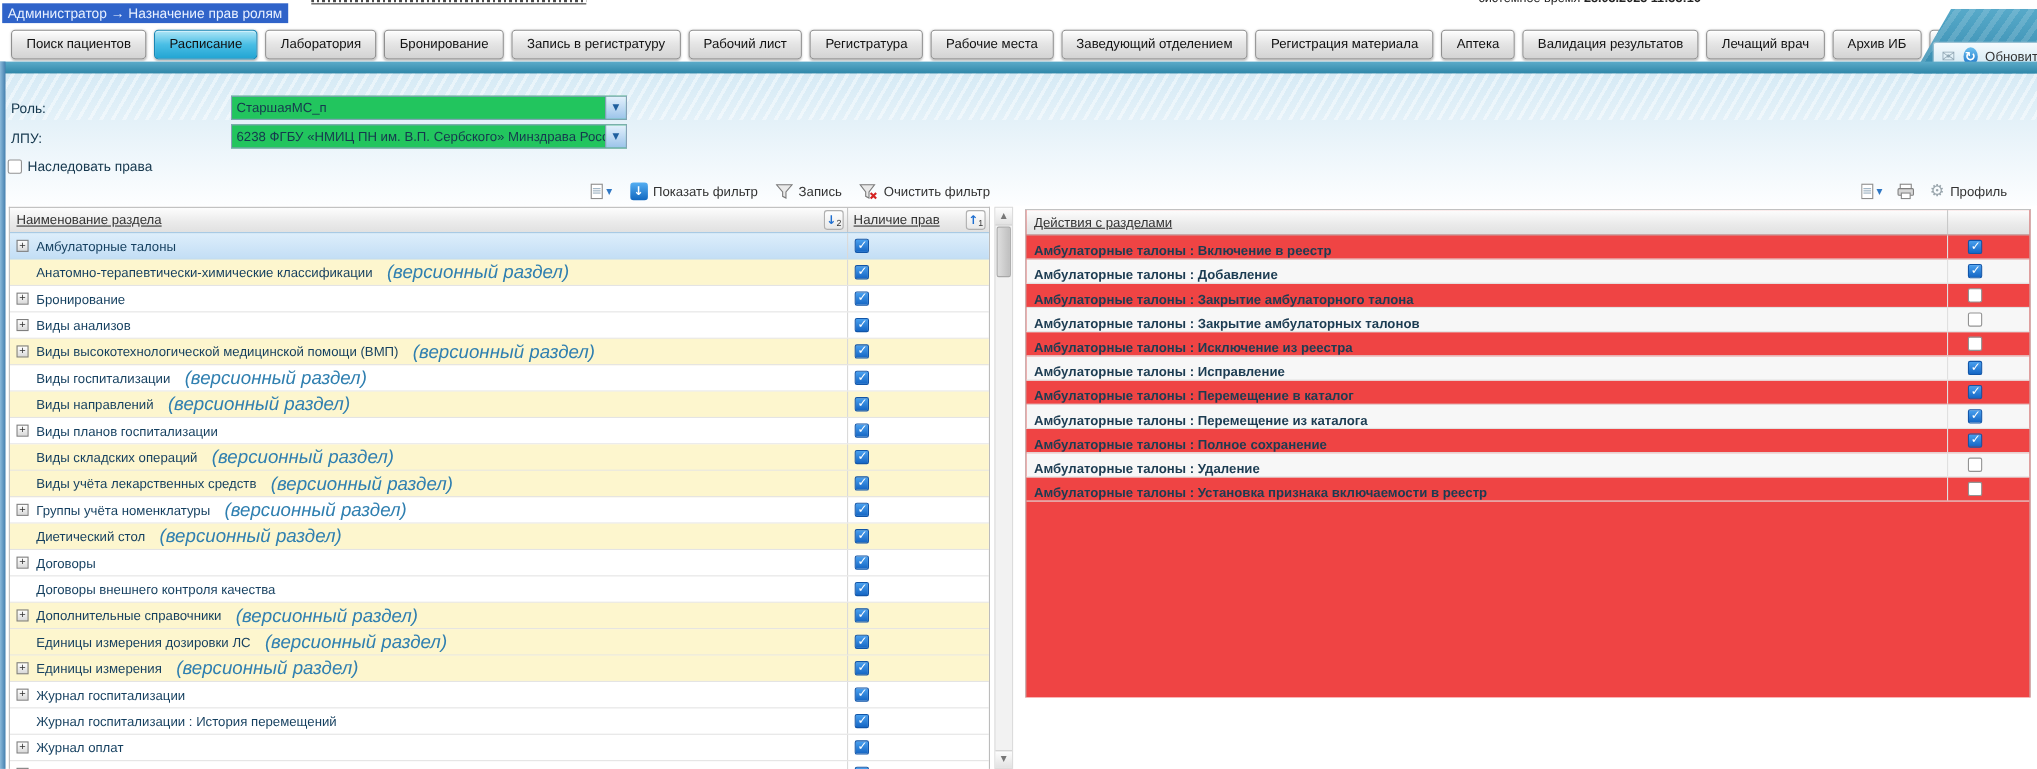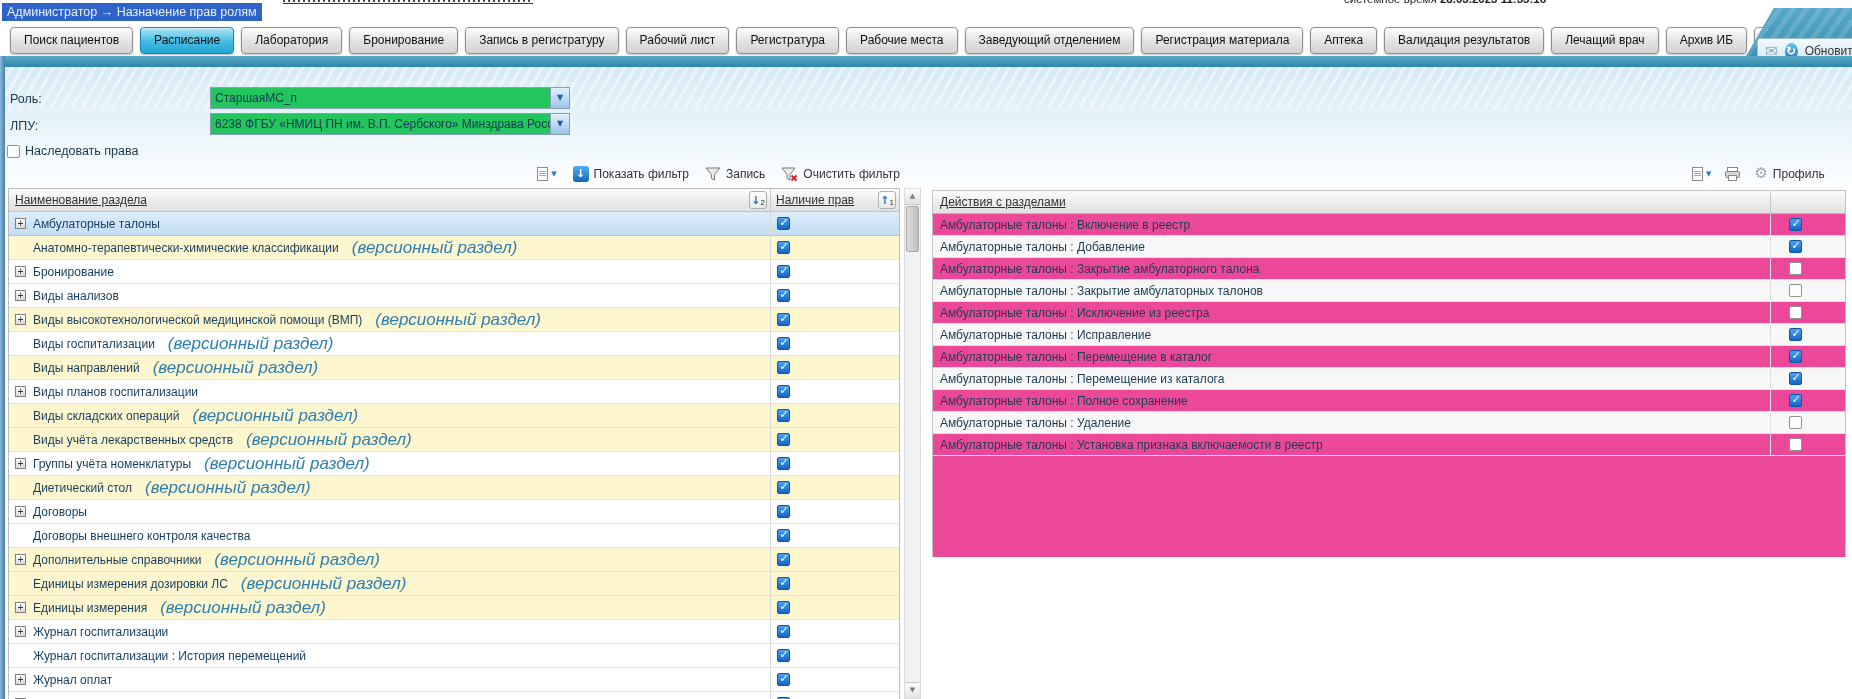--- a/index.html
+++ b/index.html
@@ -102,28 +102,28 @@
     border-bottom-color:#a6cbe8; height:25px; margin-top:-1px; }
 
   .vscroll { left:904px; top:188px; width:17px; height:511px; background:#f2f2f2; border:1px solid #dcdcdc; }
   .sc-btn { height:16px; background:linear-gradient(#fdfdfd,#e2e2e2); border-bottom:1px solid #ccc;
     text-align:center; font-size:7px; line-height:15px; color:#777; cursor:pointer;
     font-family:"DejaVu Sans",sans-serif; }
   .sc-btn.down { position:absolute; bottom:0; left:0; right:0; border-top:1px solid #ccc; border-bottom:none; }
   .sc-thumb { margin:1px 1px 0; height:46px; background:linear-gradient(90deg,#dedede,#bfbfbf);
     border:1px solid #a8a8a8; border-radius:2px; cursor:pointer; }
 
-  .rtable { left:932px; top:190px; width:914px; height:367px; border:1px solid #c2c2c2; border-bottom:none;
-    background:#ec4899; overflow:hidden; }
+  .rtable { left:932px; top:190px; width:914px; height:444px; border:1px solid #c2c2c2; border-bottom:none;
+    background:#ef4444; overflow:hidden; }
   .rh-name { flex:0 0 838px; position:relative; line-height:22px; padding-left:7px; border-right:1px solid #c9c9c9; }
   .rh-cb { flex:1; }
   .rrow { height:22px; display:flex; border-bottom:1px solid #e2e2e2; color:#1c3c52; }
   .rrow:nth-child(even) { background:#f7f7f7; }
-  .rcell-name { flex:0 0 838px; display:flex; align-items:center; padding-left:7px;
-    border-right:1px solid #e0e0e0; overflow:hidden; white-space:nowrap; }
+  .rcell-name { flex:0 0 838px; display:flex; align-items:flex-end; padding-left:7px;
+    border-right:1px solid #e0e0e0; overflow:hidden; white-space:nowrap;font-weight:bold; }
   .rcell-cb { flex:1; display:flex; align-items:center; padding-left:18px; }
 </style>
 </head>
 <body>
 
 <div class="abs top-clip-line"></div>
 <div class="abs system-time-clip">
   <span class="inner"><span>системное время</span>
   <b>28.03.2023 11:33:16</b></span>
 </div>

